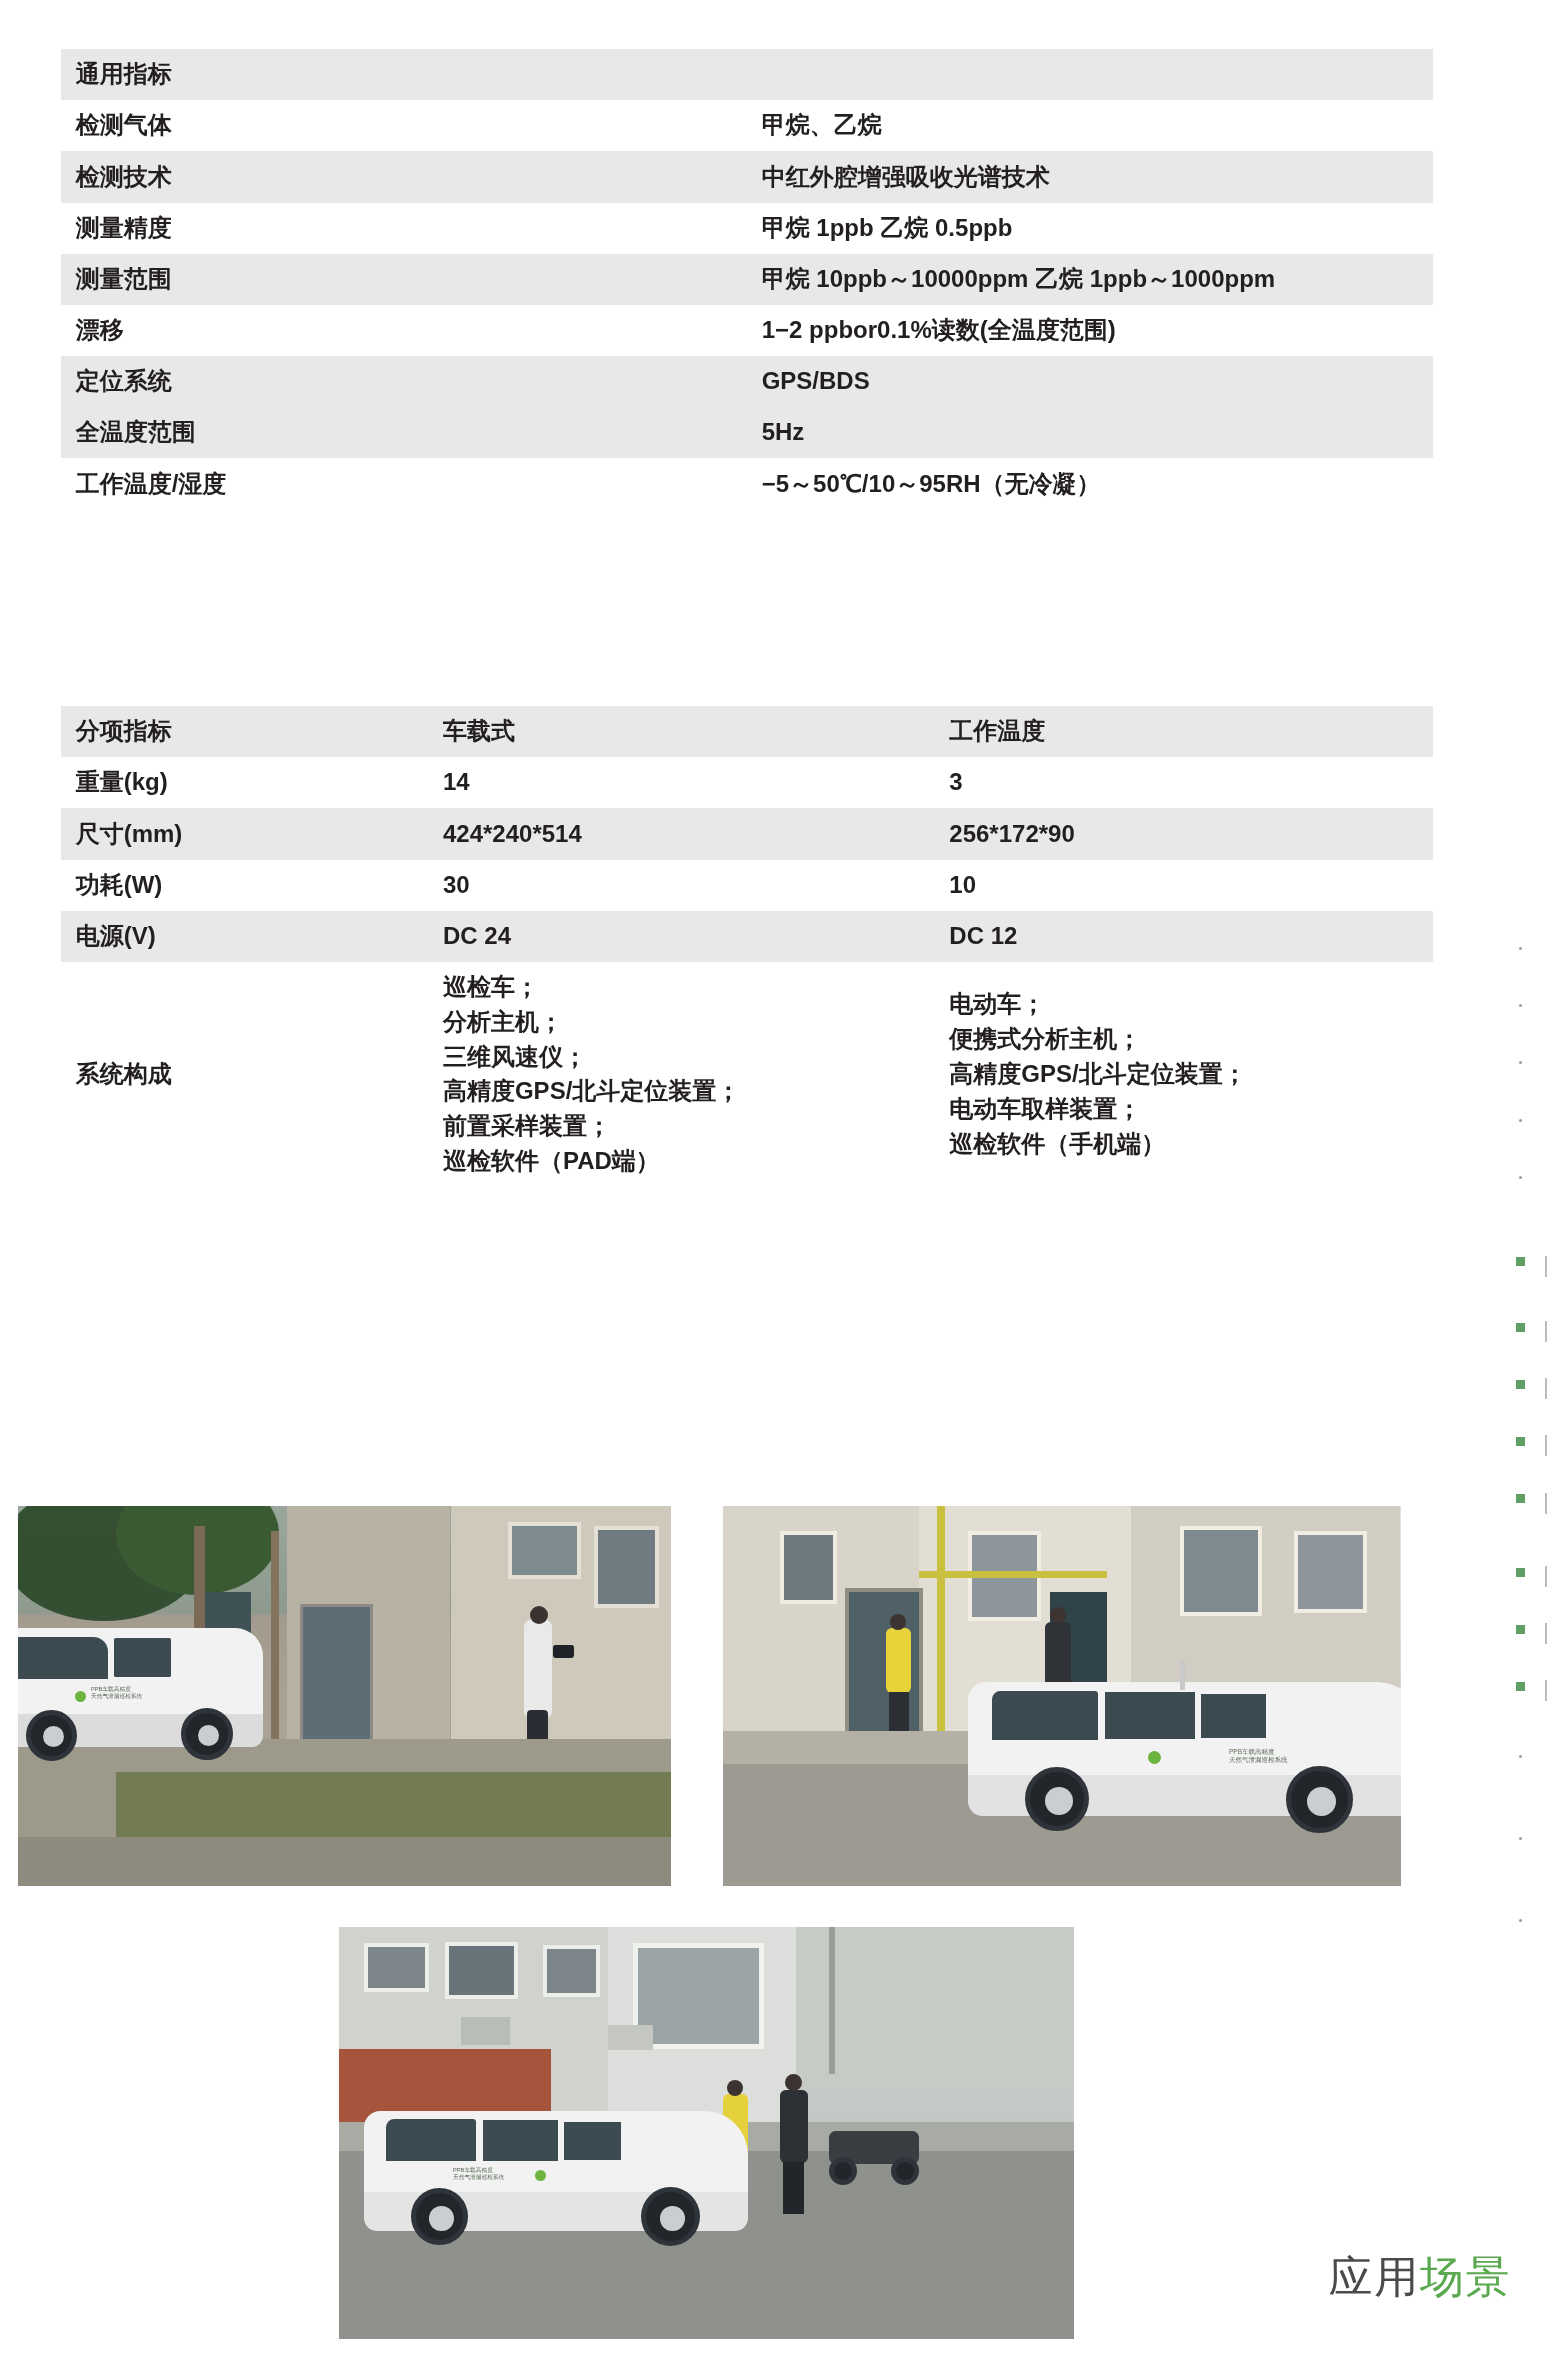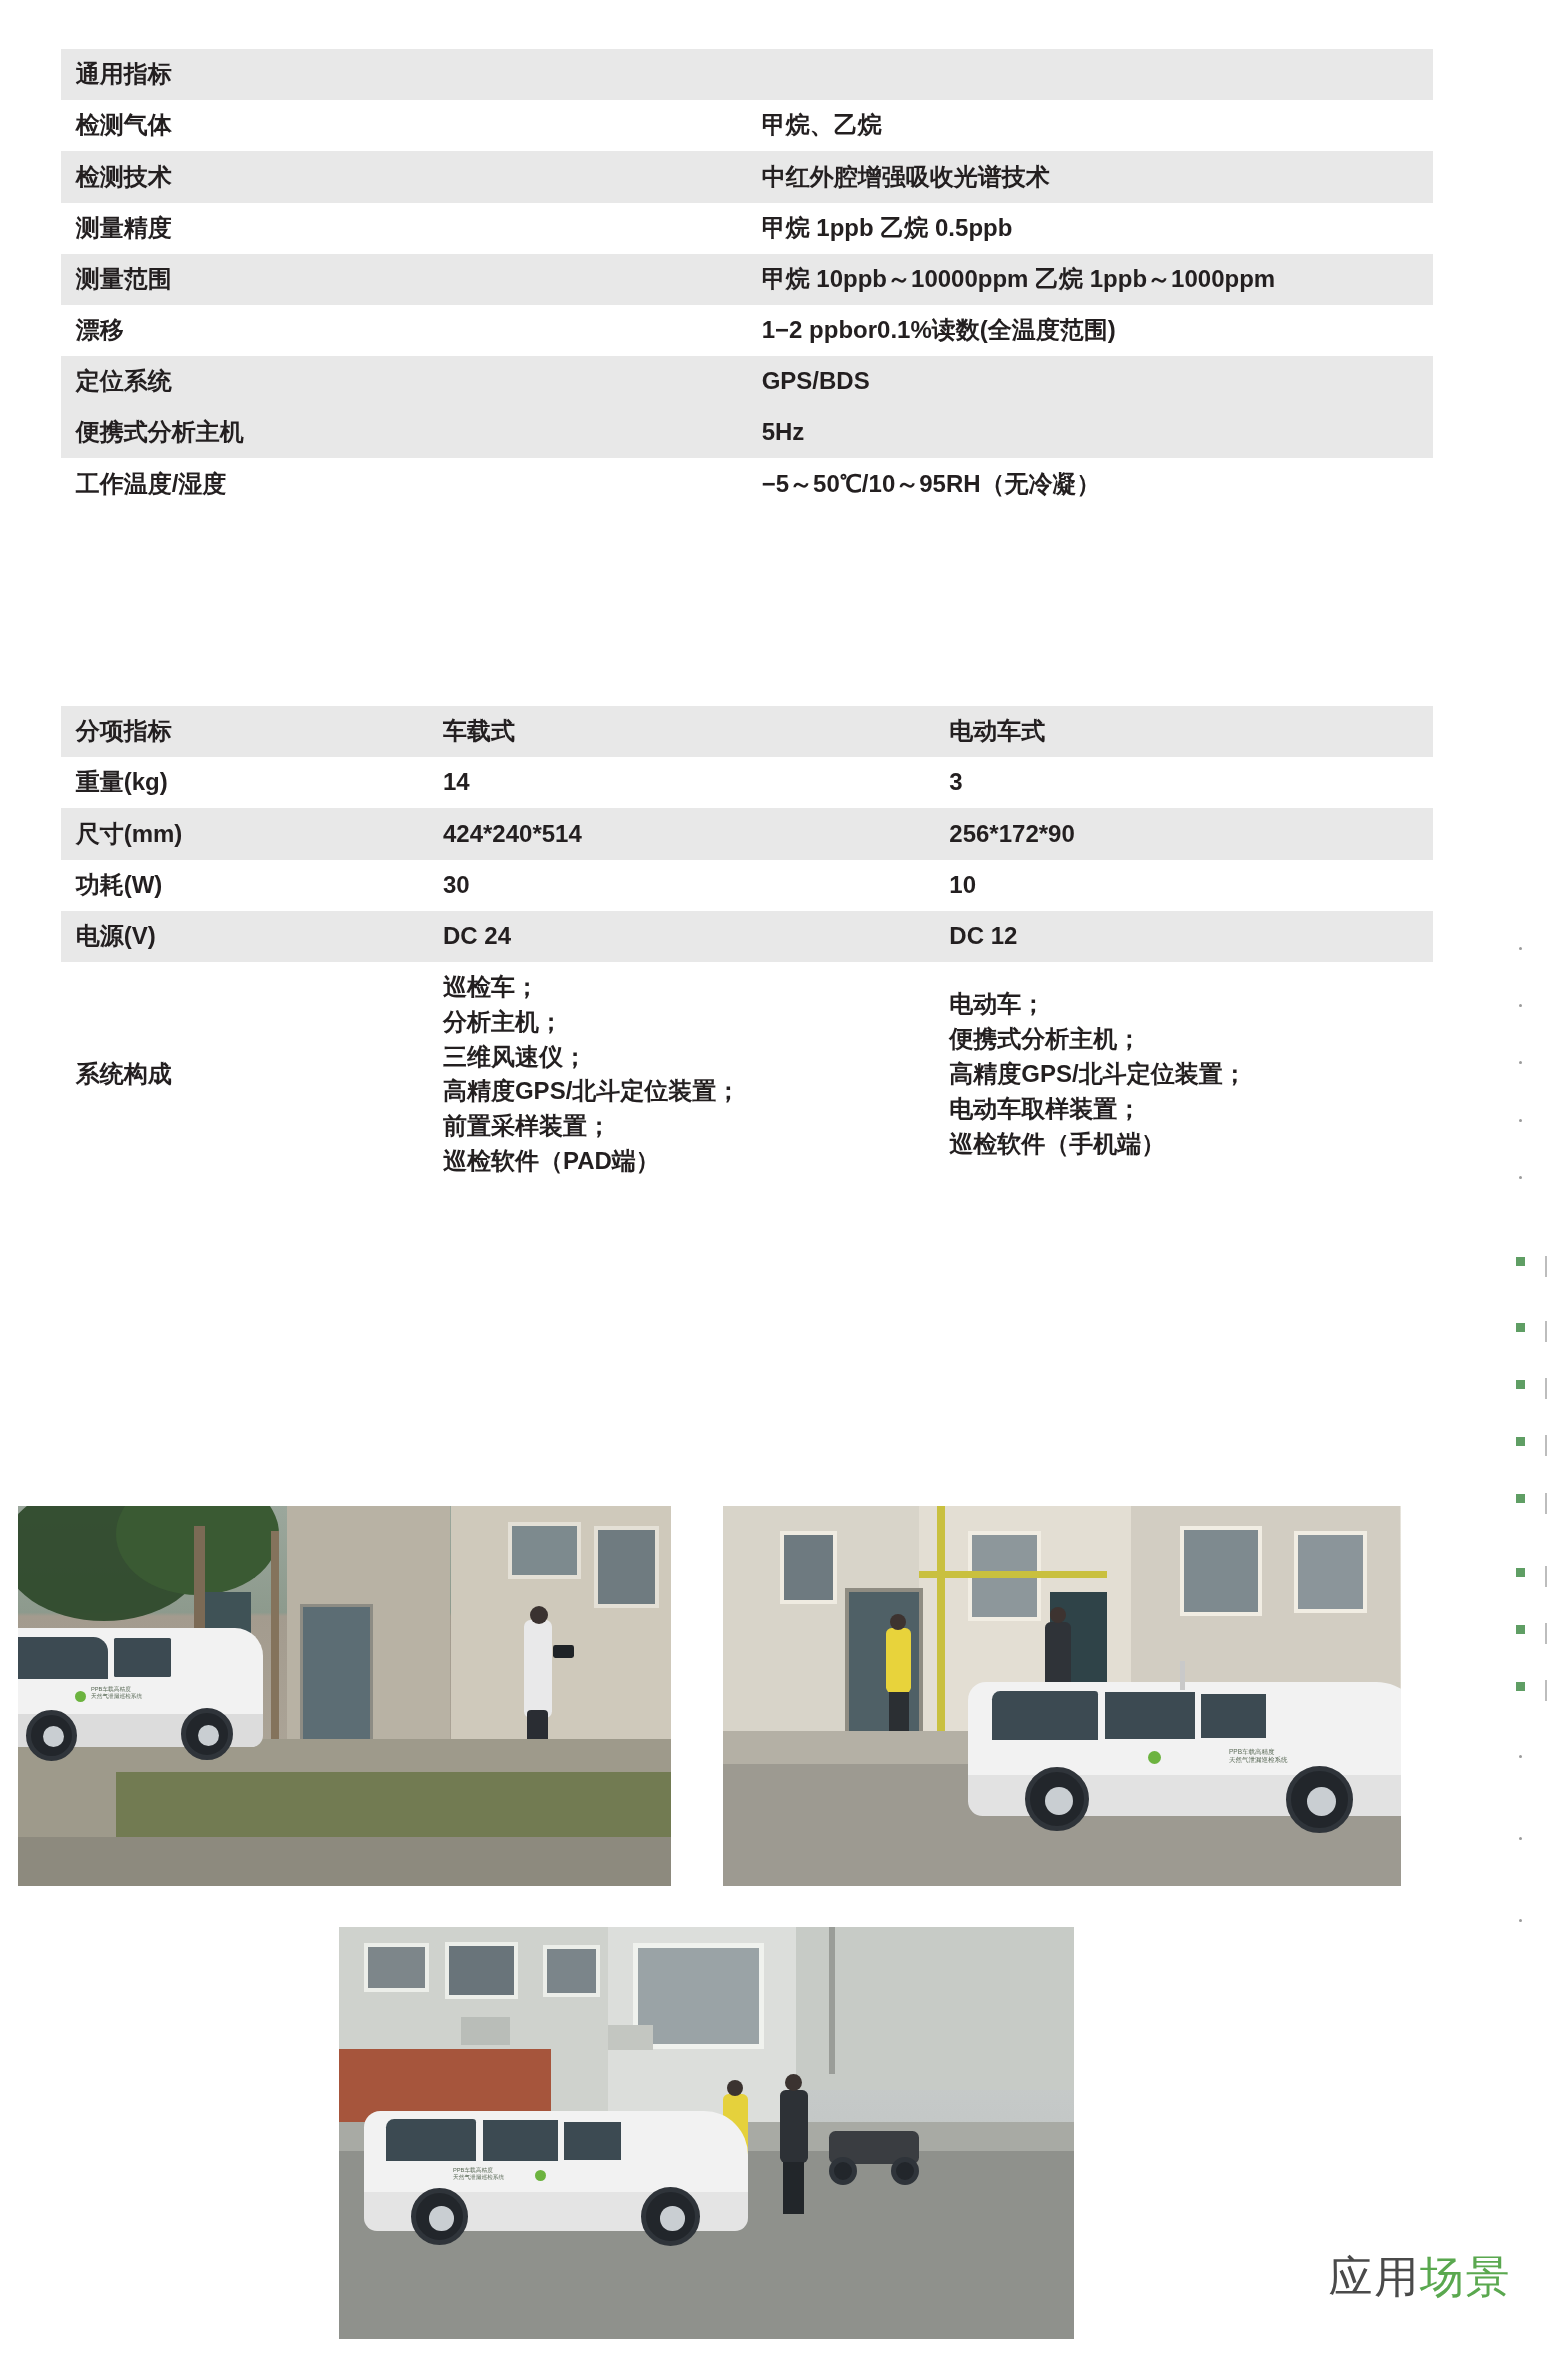--- a/index.html
+++ b/index.html
@@ -131,36 +131,36 @@
     </tr>
     <tr class="row-plain">
       <td class="label-col">漂移</td>
       <td class="value-col">1−2 ppbor0.1%读数(全温度范围)</td>
     </tr>
     <tr class="row-shade">
       <td class="label-col">定位系统</td>
       <td class="value-col">GPS/BDS</td>
     </tr>
     <tr class="row-shade">
-      <td class="label-col">便携式分析主机</td>
+      <td class="label-col">全温度范围</td>
       <td class="value-col">5Hz</td>
     </tr>
     <tr class="row-plain">
       <td class="label-col">工作温度/湿度</td>
       <td class="value-col">−5～50℃/10～95RH（无冷凝）</td>
     </tr>
   </tbody>
     </table>
 
   <table class="spec-table" id="detail-table">
     <tbody>
         <tr class="header-row">
       <td class="label-col">分项指标</td>
       <td class="col-a">车载式</td>
-      <td class="col-b">电动车式</td>
+      <td class="col-b">工作温度</td>
     </tr>
     <tr class="row-plain">
       <td class="label-col">重量(kg)</td>
       <td class="col-a">14</td>
       <td class="col-b">3</td>
     </tr>
     <tr class="row-shade">
       <td class="label-col">尺寸(mm)</td>
       <td class="col-a">424*240*514</td>
       <td class="col-b">256*172*90</td>

